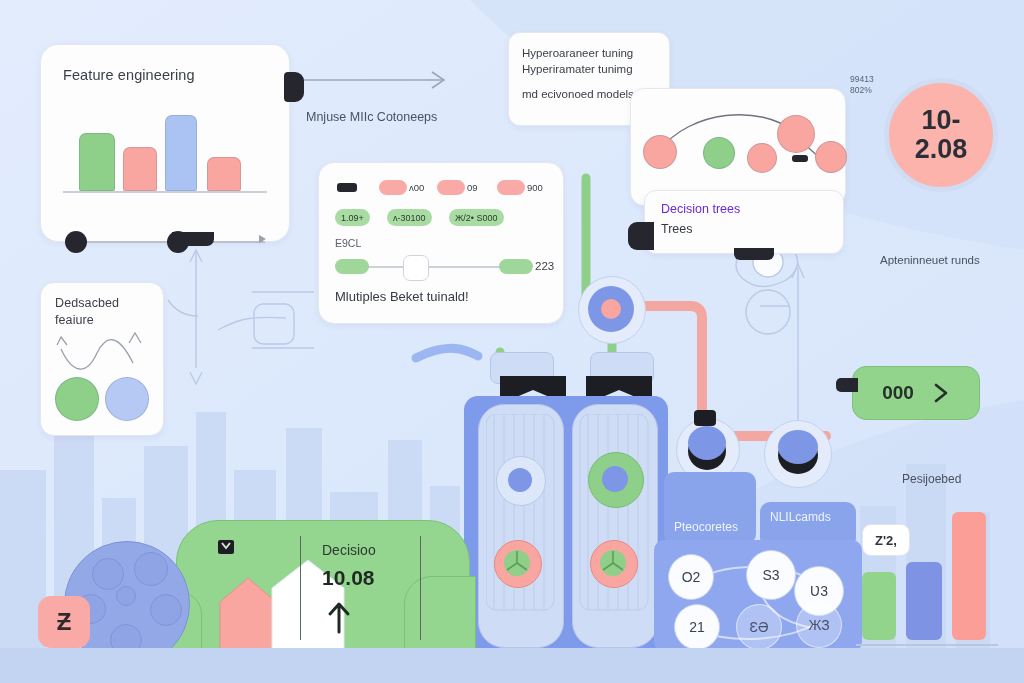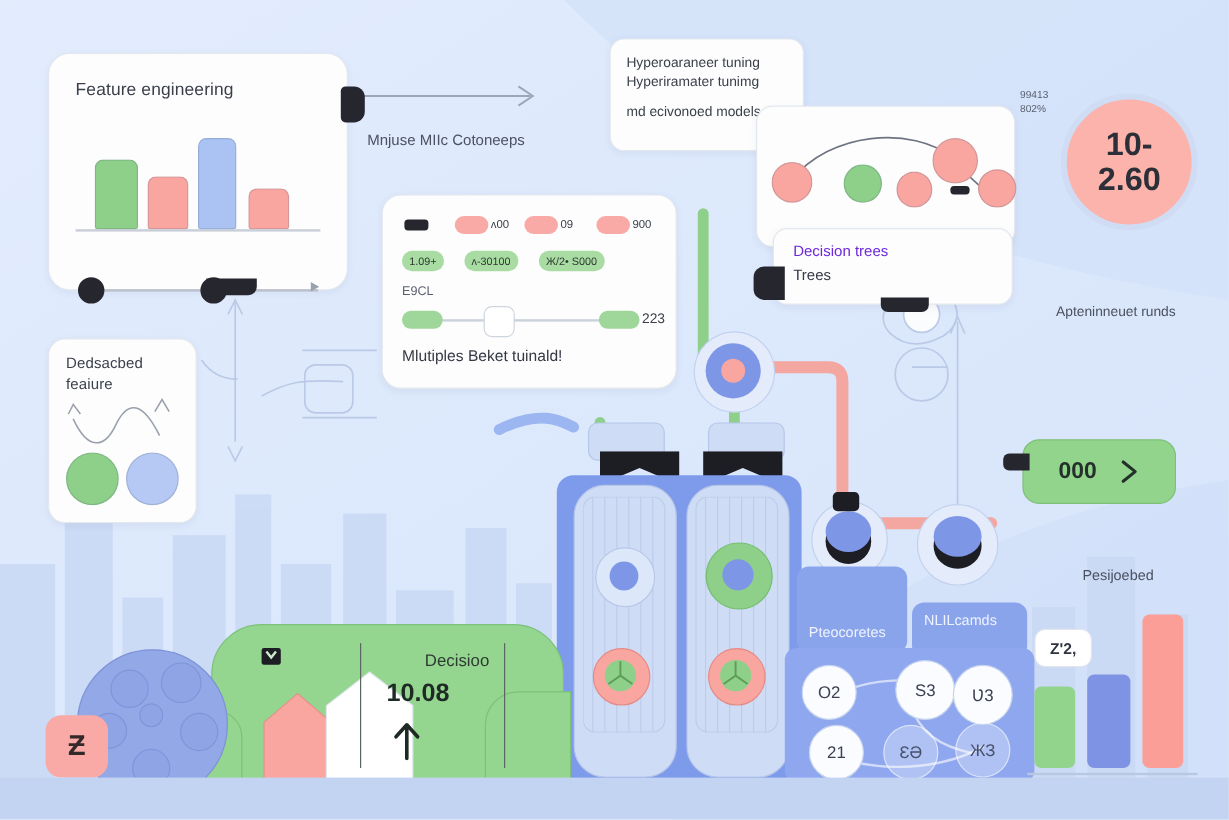--- a/index.html
+++ b/index.html
@@ -97,21 +97,21 @@
   .bubble.ghost{background:rgba(255,255,255,.30);border-color:rgba(255,255,255,.55);color:#46506a;}
 
   #label-pes{position:absolute;left:902px;top:472px;font-size:12px;color:#4a5160;}
   #tooltip-z{position:absolute;left:862px;top:524px;width:46px;height:30px;border-radius:9px;
     background:#fff;border:1px solid #e0e5ee;display:flex;align-items:center;
     justify-content:center;font-size:13px;font-weight:700;color:#2f3440;}
   .mini-bar{position:absolute;border-radius:6px;}
 
   
   .green-blob{position:absolute;background:#94d690;border:1px solid #7cc178;}
-  #label-dec{position:absolute;left:322px;top:542px;font-size:14px;color:#2f3a33;margin-left:32px;}
+  #label-dec{position:absolute;left:322px;top:542px;font-size:14px;color:#2f3a33;}
   #val-dec{position:absolute;left:322px;top:566px;font-size:21px;font-weight:700;color:#1f2a24;}
   .tick-line{position:absolute;width:1px;background:#58685c;}
   #box-icon{position:absolute;left:216px;top:536px;width:20px;height:20px;}
 
   #pink-tile{position:absolute;left:38px;top:596px;width:52px;height:52px;border-radius:13px;
     background:#f9aaa6;display:flex;align-items:center;justify-content:center;
     font-size:24px;font-weight:700;color:#33282a;}
   #wheel{position:absolute;left:64px;top:541px;width:124px;height:124px;border-radius:50%;
     background:#93a8e6;border:1px solid #7d92d6;}
   .wheel-hole{position:absolute;border-radius:50%;border:1.4px solid #7f95da;background:#8ea4e4;}
@@ -263,21 +263,21 @@
   </div>
   <div class="clip" style="left:628px;top:222px;width:26px;height:28px;border-radius:9px 0 0 9px;"></div>
   <div class="clip" style="left:734px;top:248px;width:40px;height:12px;border-radius:0 0 6px 6px;"></div>
 
   <div class="micro" style="left:850px;top:74px;">
     <span>99413</span><br>
     <span>802%</span>
   </div>
   <div id="badge">
     <span>10-</span>
-    <span>2.60</span>
+    <span>2.08</span>
   </div>
 
   <div id="label-runs">Apteninneuet runds</div>
   <div id="btn-green">
     <span class="val">000</span>
     <svg width="18" height="22">
       <path d="M4 3 L14 11 L4 19" stroke="#24302a" stroke-width="2.6" fill="none" stroke-linecap="round" stroke-linejoin="round"></path>
     </svg>
   </div>
   <div class="clip" style="left:836px;top:378px;width:22px;height:14px;border-radius:5px 0 0 5px;"></div>
@@ -350,21 +350,21 @@
   <svg style="position:absolute;left:654px;top:540px;" width="208" height="112">
     <g stroke="rgba(255,255,255,.6)" stroke-width="2" fill="none">
       <path d="M38 42 C70 22 120 24 150 36"></path>
       <path d="M40 90 C80 104 130 102 166 82"></path>
       <path d="M104 46 C112 70 128 82 158 88"></path>
     </g>
   </svg>
 
   <div class="bubble" style="left:668px;top:554px;width:44px;height:44px;">O2</div>
   <div class="bubble" style="left:746px;top:550px;width:48px;height:48px;">S3</div>
-  <div class="bubble" style="left:794px;top:554px;width:48px;height:48px;">Ʋ3</div>
+  <div class="bubble" style="left:794px;top:566px;width:48px;height:48px;">Ʋ3</div>
   <div class="bubble" style="left:674px;top:604px;width:44px;height:44px;">21</div>
   <div class="bubble ghost" style="left:736px;top:604px;width:44px;height:44px;">ƐƏ</div>
   <div class="bubble ghost" style="left:796px;top:602px;width:44px;height:44px;">ЖЗ</div>
 
   <div id="label-pes">Pesijoebed</div>
   <div id="tooltip-z">Z'2,</div>
   <div class="mini-bar" style="left:862px;top:572px;width:34px;height:68px;background:#93d48c;"></div>
   <div class="mini-bar" style="left:906px;top:562px;width:36px;height:78px;background:#7e93e4;"></div>
   <div class="mini-bar" style="left:952px;top:512px;width:34px;height:128px;background:#fb9e97;"></div>
   <div style="position:absolute;left:856px;top:644px;width:142px;height:1.5px;background:#b9c7e2;"></div>

